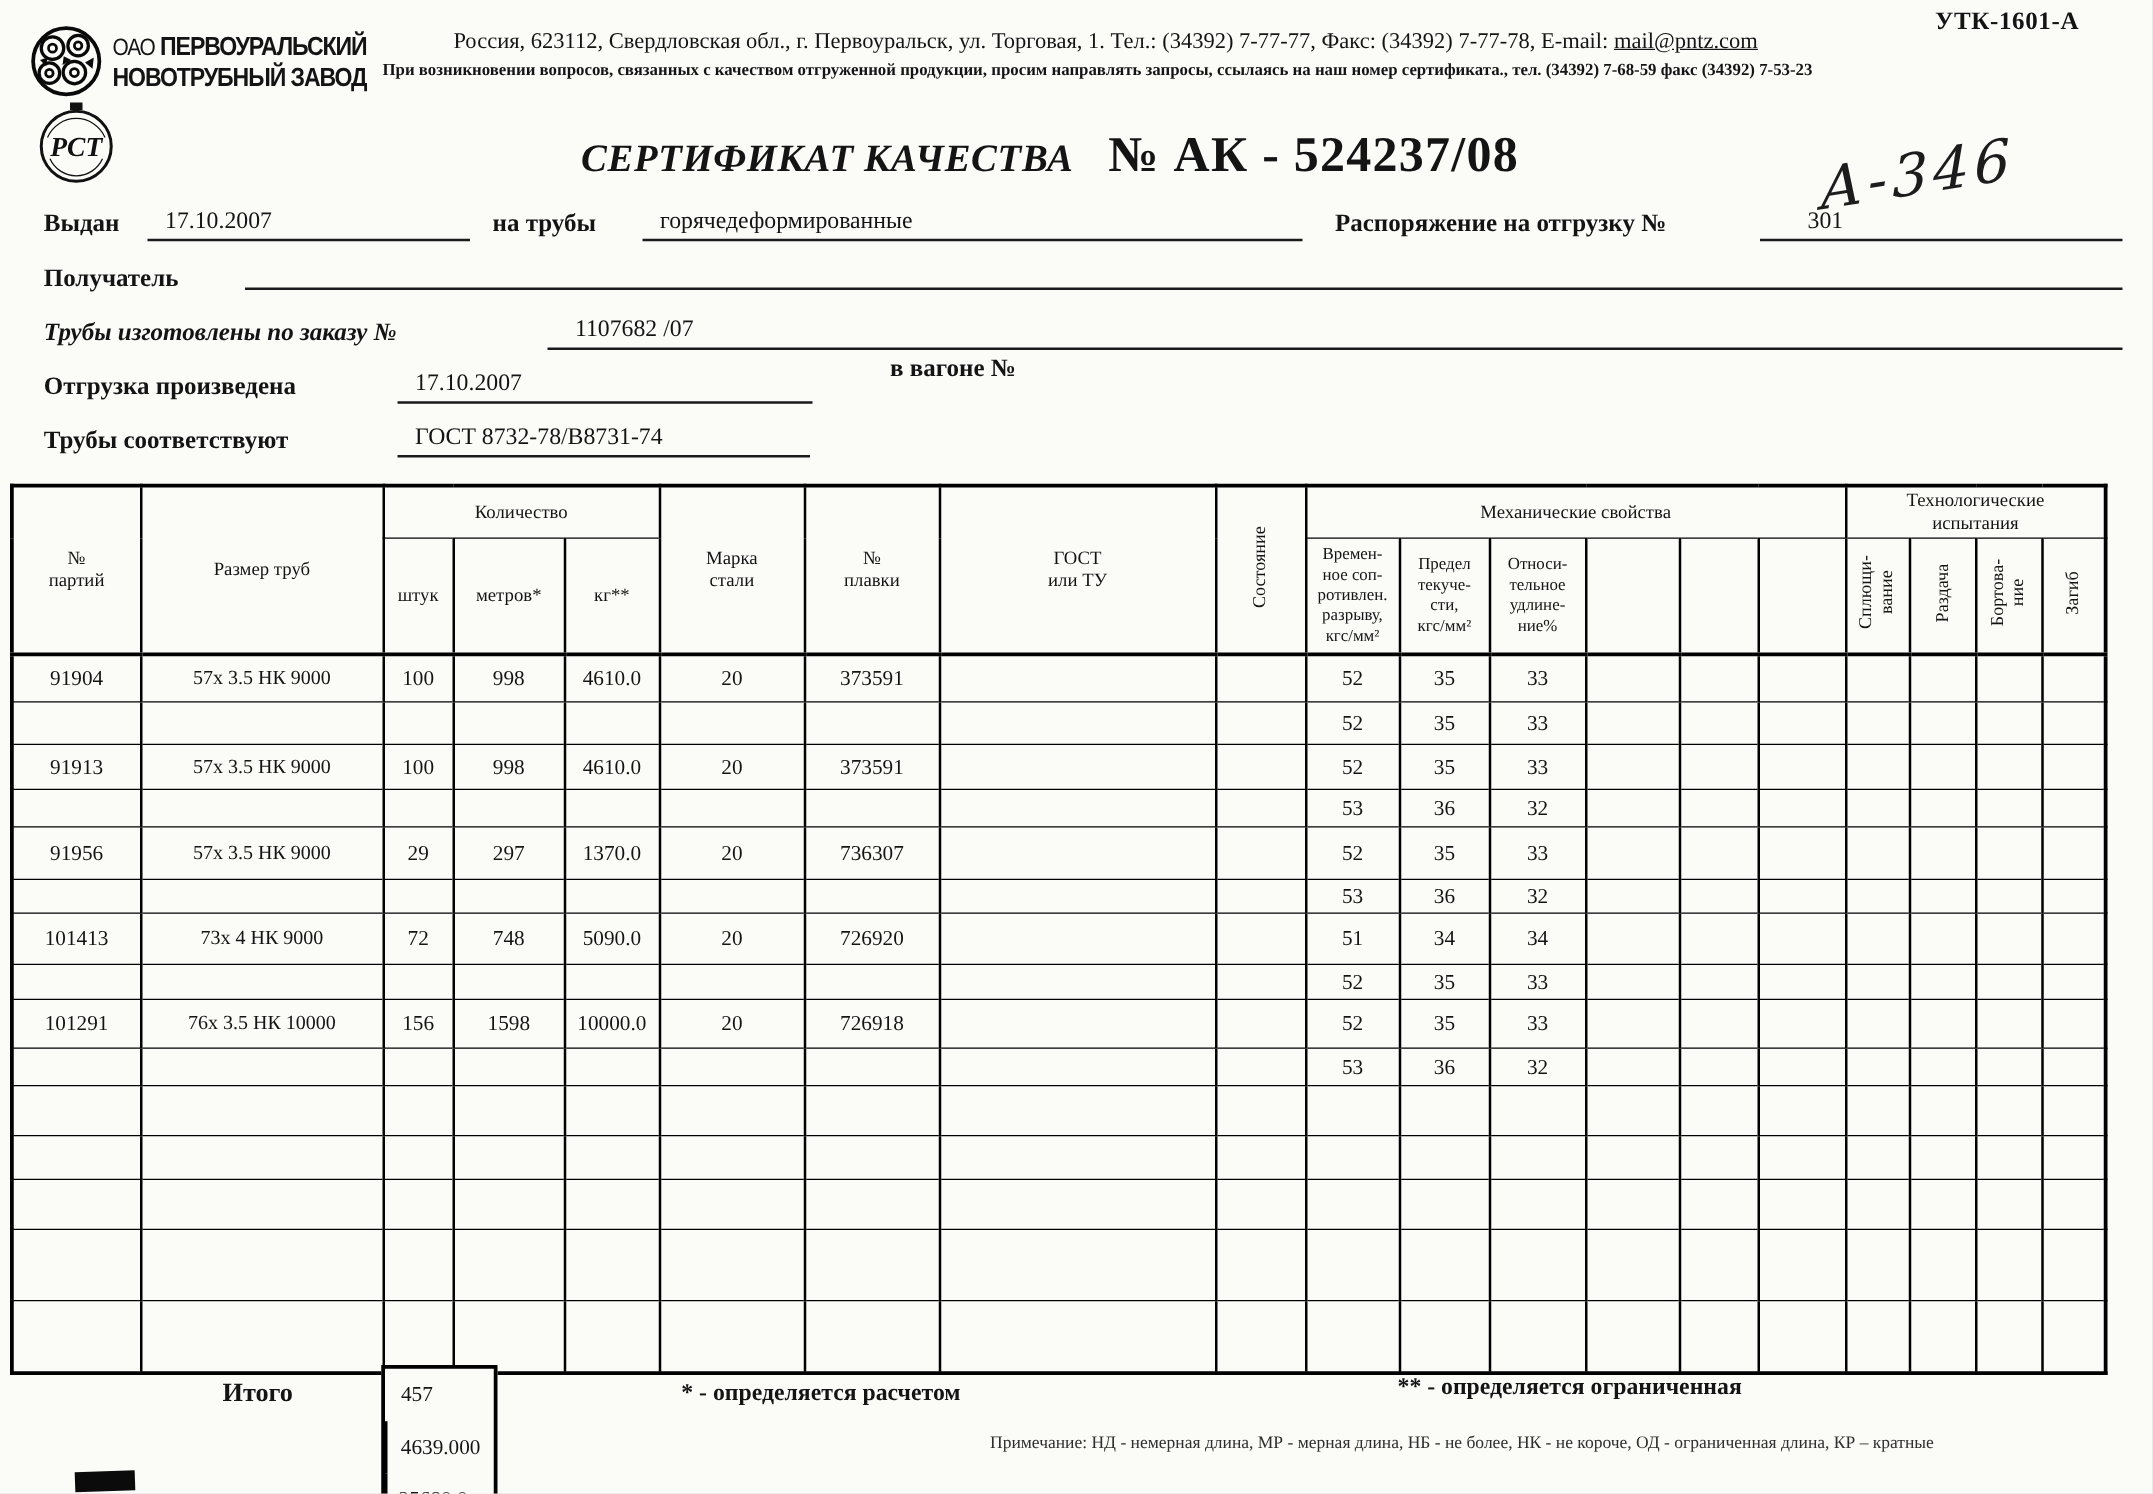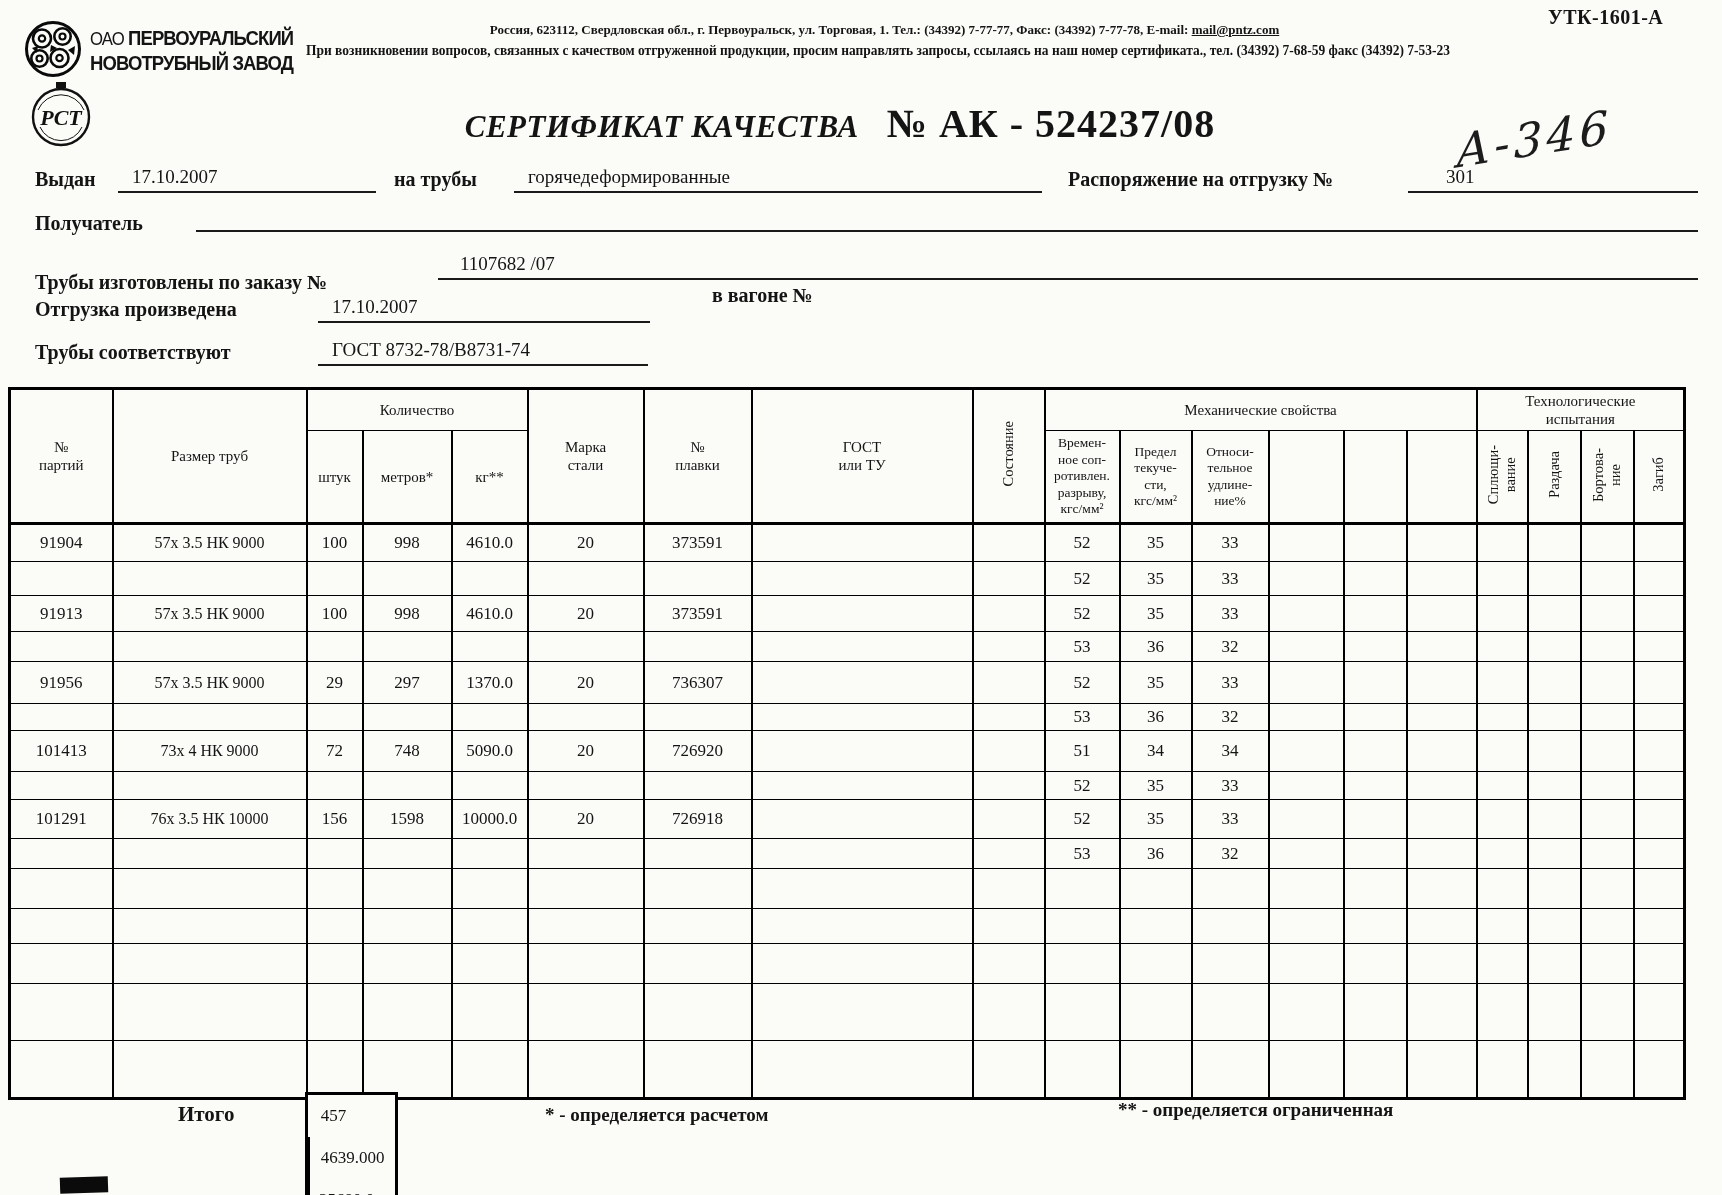--- a/index.html
+++ b/index.html
@@ -6,21 +6,21 @@
   .page{position:relative;width:1722px;height:1195px;background:#fbfbf8;overflow:hidden;
         font-family:"Liberation Serif","DejaVu Serif",serif;color:#141414;}
 
   
   .logo-svg{position:absolute;left:24px;top:20px;}
   .company{position:absolute;left:90px;top:26px;font-family:"Liberation Sans","DejaVu Sans",sans-serif;
            font-weight:bold;font-size:21px;line-height:24px;letter-spacing:-1px;
            transform:scaleX(.88);transform-origin:left top;white-space:nowrap;}
   .company .oao{font-weight:normal;font-size:19px;}
   .addr{position:absolute;left:232px;top:22px;width:1305px;text-align:center;}
-  .addr-l1{font-size:13px;font-weight:bold;white-space:nowrap;}
+  .addr-l1{font-size:18px;font-weight:normal;white-space:nowrap;}
   .addr-l1 .email{text-decoration:underline;}
   .addr-l2{font-size:13.6px;font-weight:bold;margin-top:5px;white-space:nowrap;transform:scaleX(.99);transform-origin:left top;}
   .form-code{position:absolute;left:1548px;top:6px;font-size:20px;font-weight:bold;letter-spacing:.5px;}
   .rst{position:absolute;left:28px;top:80px;}
   .title{position:absolute;left:360px;top:100px;width:960px;text-align:center;white-space:nowrap;}
   .title .t-main{font-size:31px;font-weight:bold;font-style:italic;letter-spacing:.5px;}
   .title .t-num{font-size:40px;font-weight:bold;margin-left:28px;letter-spacing:1px;}
   .handwr{position:absolute;left:1455px;top:112px;font-size:46px;font-style:italic;
           font-family:"DejaVu Serif",serif;transform:rotate(-9deg) skewX(-8deg);color:#1c1c1c;letter-spacing:4px;}
 
@@ -110,21 +110,21 @@
   <span class="f-label" style="left:35px;top:168px;">Выдан</span>
   <span class="f-value" style="left:118px;top:166px;width:258px;">17.10.2007</span>
   <span class="f-label" style="left:394px;top:168px;">на трубы</span>
   <span class="f-value" style="left:514px;top:166px;width:528px;">горячедеформированные</span>
   <span class="f-label" style="left:1068px;top:168px;">Распоряжение на отгрузку №</span>
   <span class="f-value" style="left:1408px;top:166px;width:290px;padding-left:38px;">301</span>
 
   <span class="f-label" style="left:35px;top:212px;">Получатель</span>
   <span class="f-value" style="left:196px;top:210px;width:1502px;"></span>
 
-  <span class="f-label" style="left:35px;top:271px;">Трубы изготовлены по заказу №</span>
+  <span class="f-label" style="left:35px;top:255px;font-style:italic;">Трубы изготовлены по заказу №</span>
   <span class="f-value" style="left:438px;top:253px;width:1260px;padding-left:22px;">1107682   /07</span>
 
   <span class="f-label" style="left:35px;top:298px;">Отгрузка произведена</span>
   <span class="f-value" style="left:318px;top:296px;width:332px;">17.10.2007</span>
   <span class="f-label" style="left:712px;top:284px;">в вагоне №</span>
 
   <span class="f-label" style="left:35px;top:341px;">Трубы соответствуют</span>
   <span class="f-value" style="left:318px;top:339px;width:330px;">ГОСТ 8732-78/В8731-74</span>
 
   <table class="cert">
@@ -514,15 +514,16 @@
   </table>
 
   <span class="totals-label">Итого</span>
   <div class="totals-box">
     <div class="tcell tw0">457</div>
     <div class="tcell tw1">4639.000</div>
     <div class="tcell tw2">25680.0</div>
   </div>
   <span class="star-note">* - определяется расчетом</span>
   <span class="dstar-note">** - определяется ограниченная</span>
+  <div class="note">Примечание: НД - немерная длина, МР - мерная длина, НБ - не более, НК - не короче, ОД - ограниченная длина, КР – кратные</div>
 
   <div class="scan-mark"></div>
 </div>
 
 </body></html>

